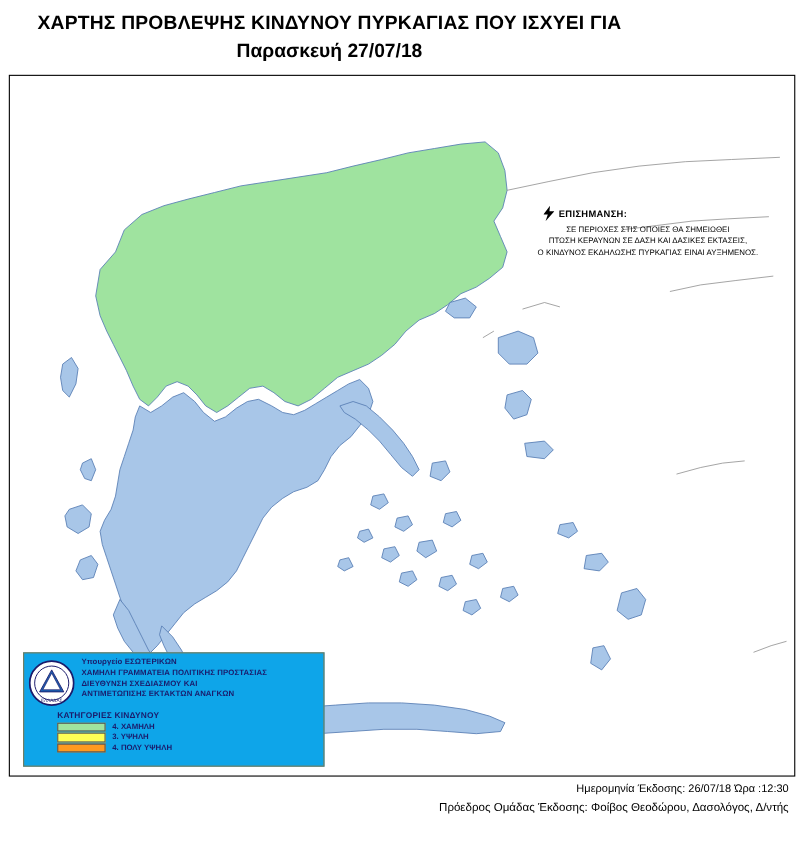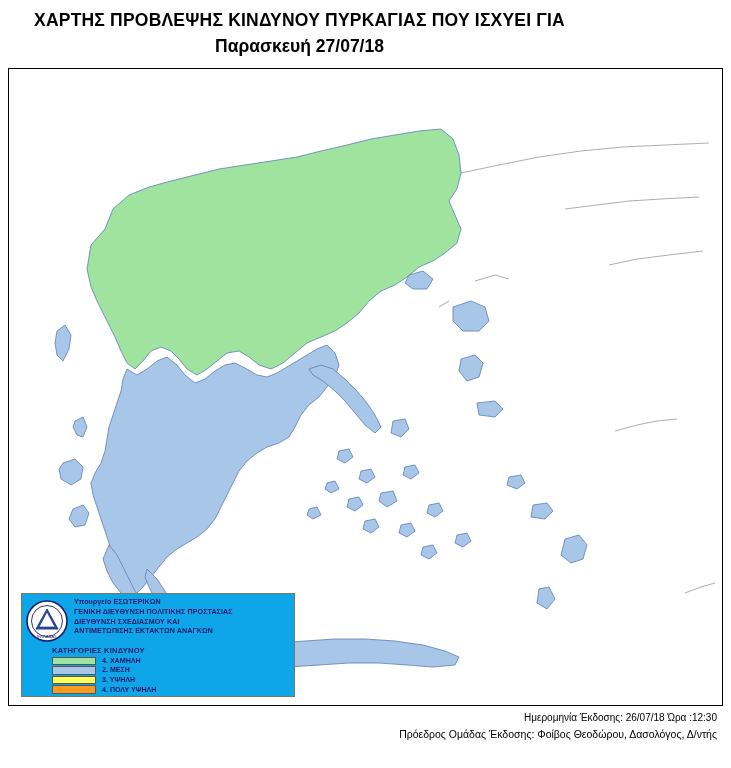--- a/index.html
+++ b/index.html
@@ -101,48 +101,57 @@
         <path d="M452,104 L490,96 L530,88 L572,82 L614,78 L656,76 L700,74"></path>
         <path d="M556,140 L588,136 L620,132 L652,130 L690,128"></path>
         <path d="M600,196 L628,190 L660,186 L694,182"></path>
         <path d="M466,212 L486,206 L500,210"></path>
         <path d="M430,238 L440,232"></path>
         <path d="M606,362 L628,356 L648,352 L668,350"></path>
         <path d="M676,524 L692,518 L706,514"></path>
       </g>
     </svg>
 
+    <div class="note">
+      <div class="note-head">
+        <svg class="note-bolt" viewBox="0 0 10 14">
+          <polygon points="6,0 0,8 4,8 2,14 10,5 5.5,5" fill="#000"></polygon>
+        </svg>
+        <span class="note-title">ΕΠΙΣΗΜΑΝΣΗ:</span>
+      </div>
+      <div class="note-body">
+        <div>ΣΕ ΠΕΡΙΟΧΕΣ ΣΤΙΣ ΟΠΟΙΕΣ ΘΑ ΣΗΜΕΙΩΘΕΙ</div>
+        <div>ΠΤΩΣΗ ΚΕΡΑΥΝΩΝ ΣΕ ΔΑΣΗ ΚΑΙ ΔΑΣΙΚΕΣ ΕΚΤΑΣΕΙΣ,</div>
+        <div>Ο ΚΙΝΔΥΝΟΣ ΕΚΔΗΛΩΣΗΣ ΠΥΡΚΑΓΙΑΣ ΕΙΝΑΙ ΑΥΞΗΜΕΝΟΣ.</div>
+      </div>
+    </div>
 
     <div class="legend">
       <div class="legend-top">
         <div class="logo">
           <svg viewBox="0 0 42 46" width="42" height="46">
             <circle cx="21" cy="23" r="20" fill="#ffffff" stroke="#1b1b6b" stroke-width="1.6"></circle>
             <circle cx="21" cy="23" r="15.5" fill="#ffffff" stroke="#1b1b6b" stroke-width="0.9"></circle>
             <polygon points="21,11 32,31 10,31" fill="#1b5fb0" stroke="#1b1b6b" stroke-width="0.8"></polygon>
             <polygon points="21,14 29,29 13,29" fill="#ffffff" stroke="#1b1b6b" stroke-width="0.6"></polygon>
             <text x="21" y="40" font-size="4.2" text-anchor="middle" fill="#1b1b6b" font-family="Liberation Sans, sans-serif">ΕΛΛΑΔΑΣ</text>
           </svg>
         </div>
         <div class="org">
           <div>Υπουργείο ΕΣΩΤΕΡΙΚΩΝ</div>
-          <div>ΓΕΝΙΚΗ ΔΙΕΥΘΥΝΣΗ ΠΟΛΙΤΙΚΗΣ ΠΡΟΣΤΑΣΙΑΣ</div>
+          <div>ΧΑΜΗΛΗ ΓΡΑΜΜΑΤΕΙΑ ΠΟΛΙΤΙΚΗΣ ΠΡΟΣΤΑΣΙΑΣ</div>
           <div>ΔΙΕΥΘΥΝΣΗ ΣΧΕΔΙΑΣΜΟΥ ΚΑΙ</div>
           <div>ΑΝΤΙΜΕΤΩΠΙΣΗΣ ΕΚΤΑΚΤΩΝ ΑΝΑΓΚΩΝ</div>
         </div>
       </div>
       <div class="cat-title">ΚΑΤΗΓΟΡΙΕΣ ΚΙΝΔΥΝΟΥ</div>
       <div class="cat-rows">
         <div class="cat-row">
           <span class="swatch" style="background:#9fe39f"></span>
           <span class="cat-label">4. ΧΑΜΗΛΗ</span>
-        </div>
-        <div class="cat-row">
-          <span class="swatch" style="background:#a8c6e8"></span>
-          <span class="cat-label">2. ΜΕΣΗ</span>
         </div>
         <div class="cat-row">
           <span class="swatch" style="background:#ffff55"></span>
           <span class="cat-label">3. ΥΨΗΛΗ</span>
         </div>
         <div class="cat-row">
           <span class="swatch" style="background:#ff9a20"></span>
           <span class="cat-label">4. ΠΟΛΥ ΥΨΗΛΗ</span>
         </div>
       </div>

